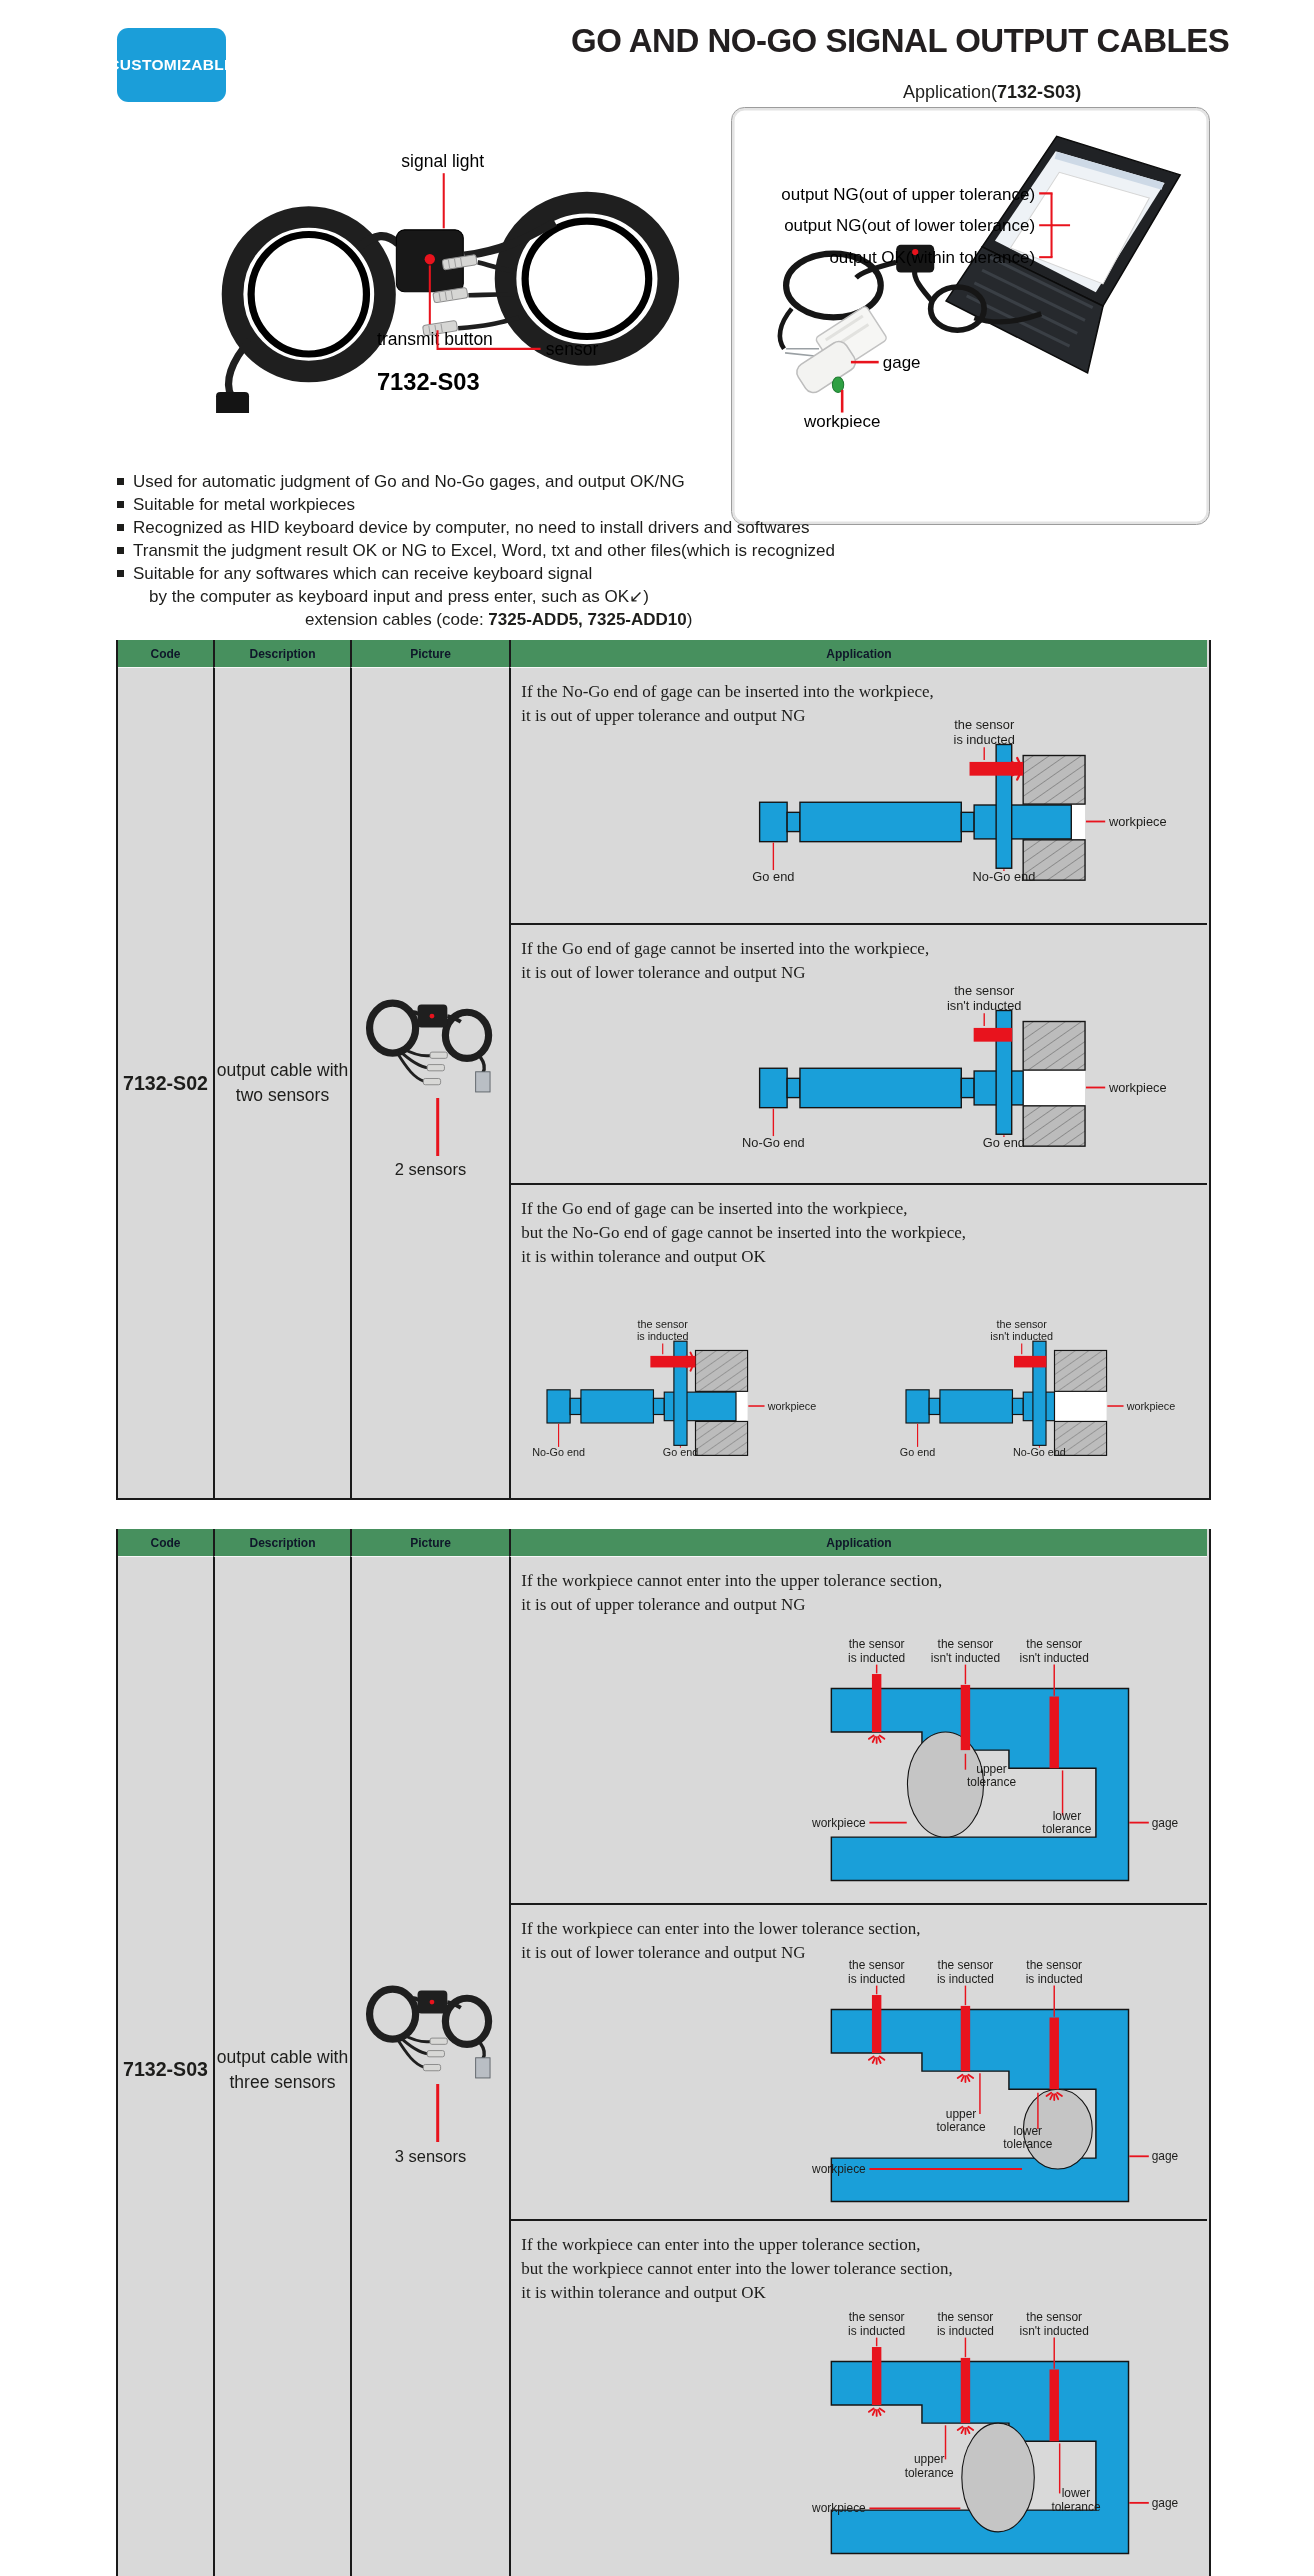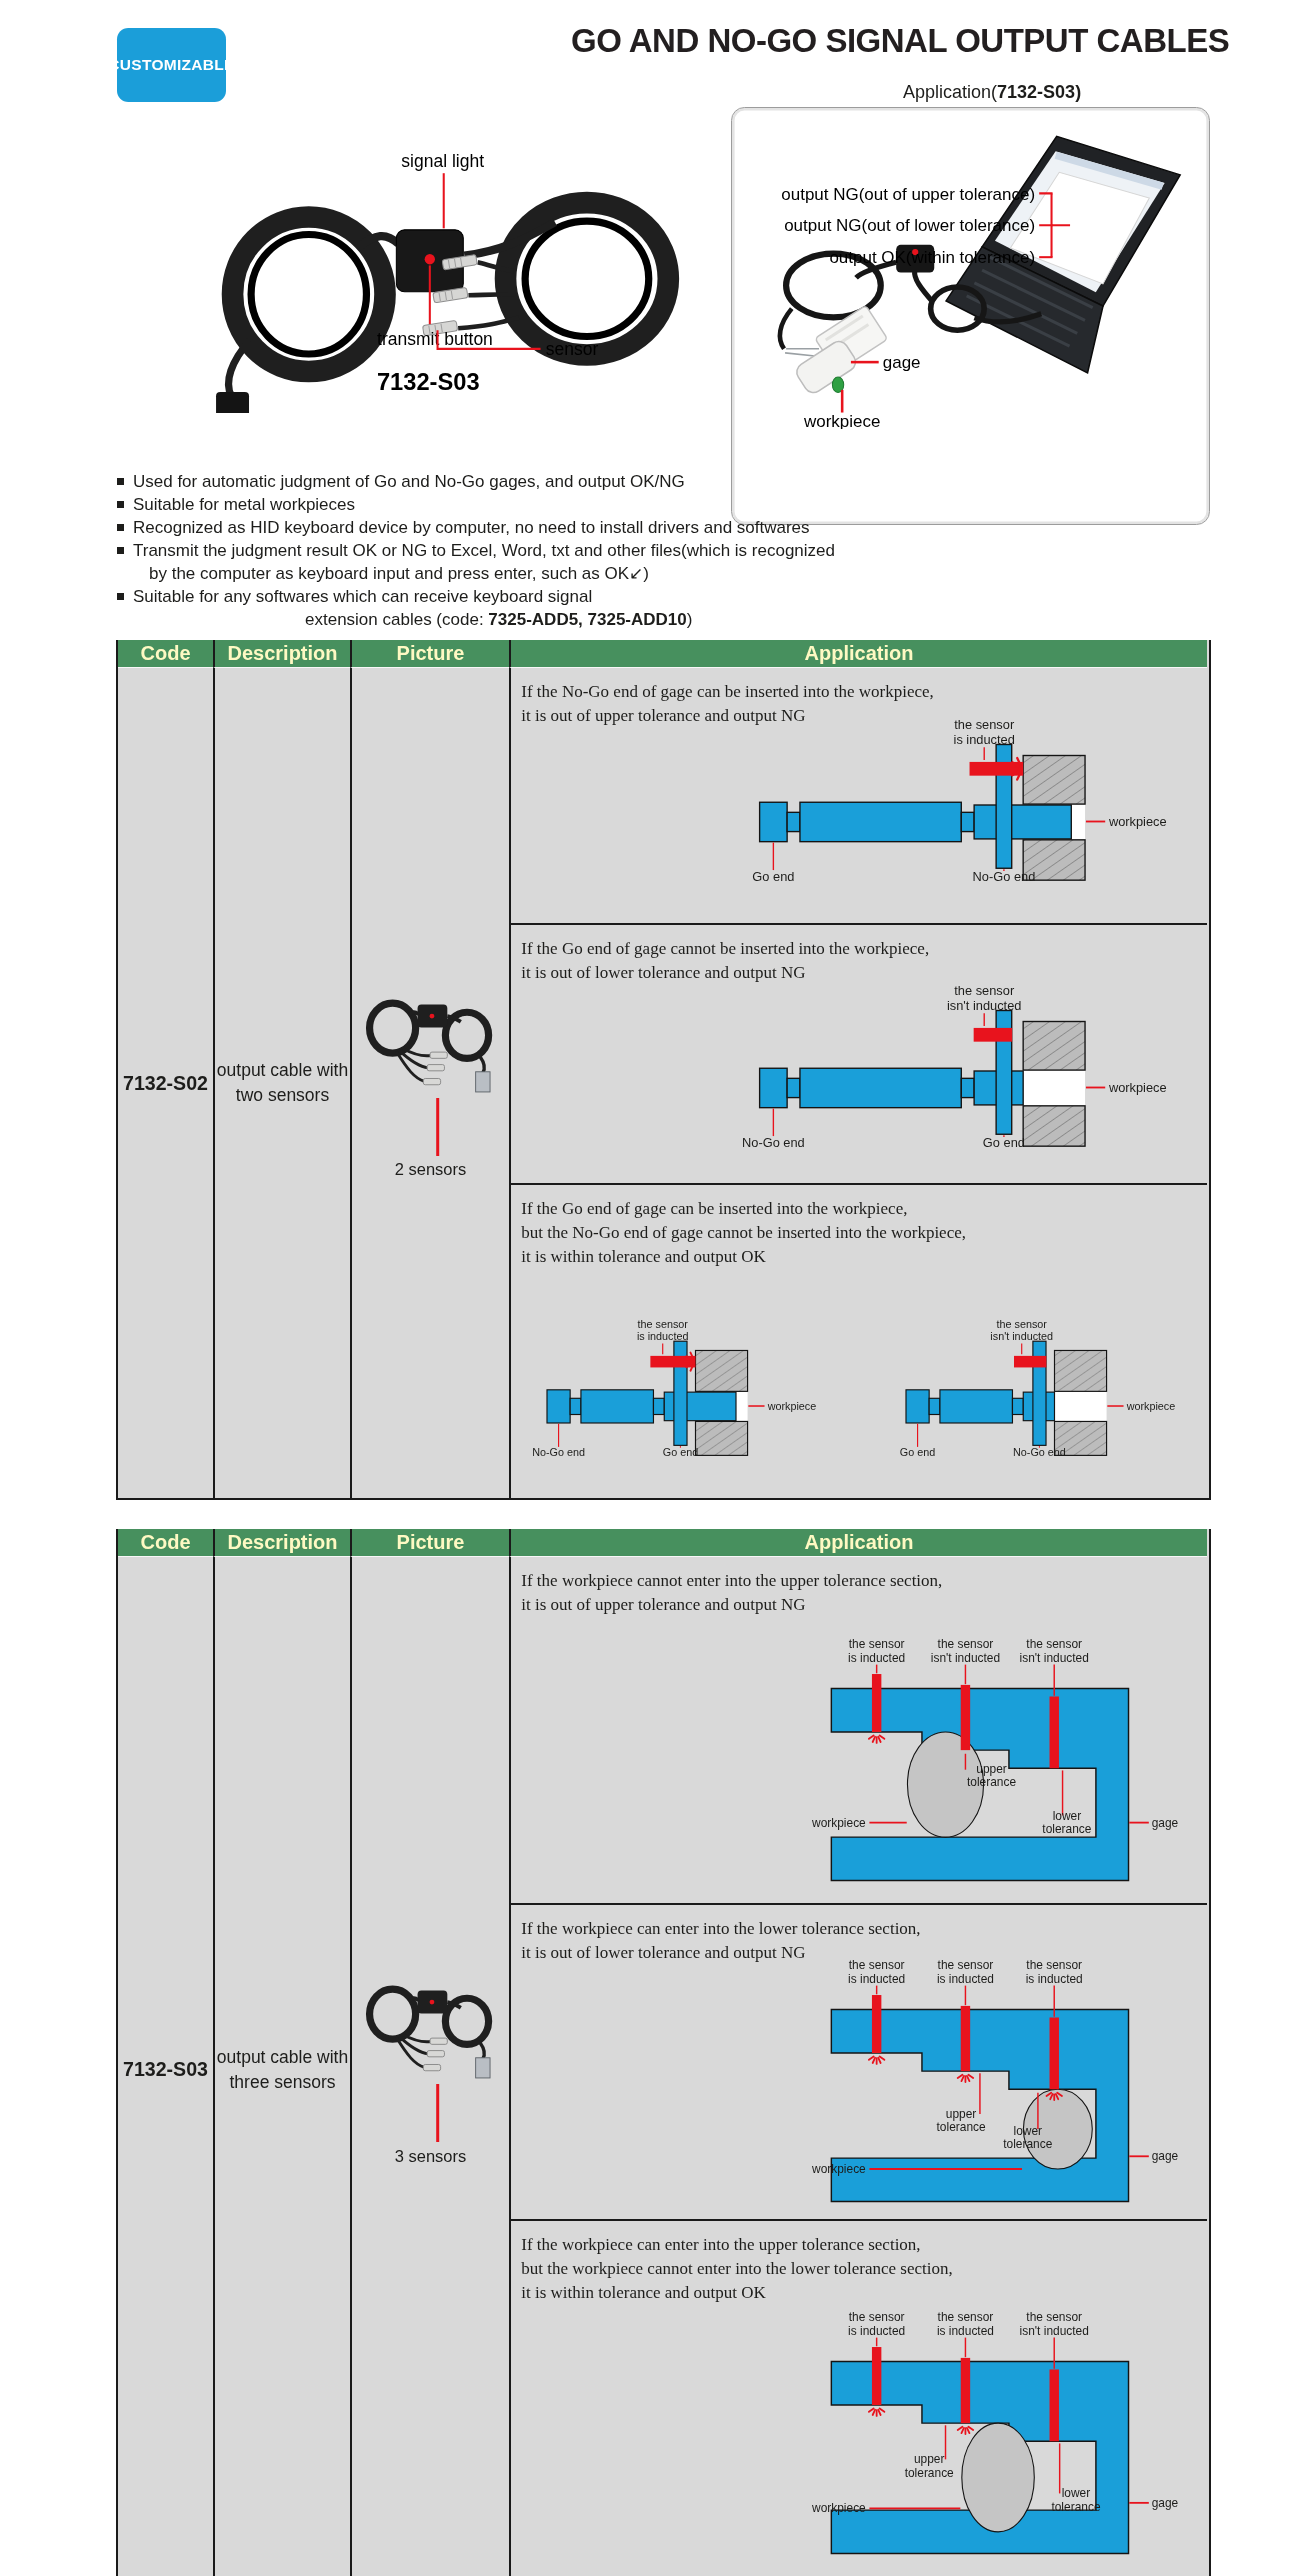--- a/index.html
+++ b/index.html
@@ -44,21 +44,21 @@
   .ctable {
     position:absolute; left:116px; width:1095px;
     display:grid; grid-template-columns:95px 137px 159px 698px;
     background:#d9d9d9;
     border-left:2.6px solid #1a1a1a; border-right:2.6px solid #1a1a1a;
   }
   .ctable.closed { border-bottom:2.6px solid #1a1a1a; }
   .t1 { top:640px; grid-template-rows:28px 255px 260px 315px; }
   .t2 { top:1529px; grid-template-rows:28px 346px 316px 363px; }
   .th {
-    background:#47905e; color:#fef9c3; font-weight:bold; font-size:20px;
+    background:#47905e; color:#0f172a; font-weight:bold; font-size:12px;
     display:flex; align-items:center; justify-content:center;
     border-bottom:1.5px solid #f7f7f7; grid-row:1;
   }
   .bl { border-left:2.6px solid #1a1a1a; }
   .span-col { grid-row:2 / span 3; display:flex; flex-direction:column; align-items:center; justify-content:center; }
   .code-cell { font-weight:bold; font-size:19.6px; }
   .desc-cell { font-size:17.5px; line-height:25px; text-align:center; }
   .pic-cell  { font-size:16.5px; }
   .pic-line  { width:2.1px; height:58px; background:#e8131d; transform:translateX(7.2px); }
   .pic-label { margin-top:4.1px; }
@@ -190,26 +190,26 @@
       <span><span>Suitable for metal workpieces</span></span>
     </div>
     <div class="feat-row">
       <span class="feat-bullet"></span>
       <span><span>Recognized as HID keyboard device by computer, no need to install drivers and softwares</span></span>
     </div>
     <div class="feat-row">
       <span class="feat-bullet"></span>
       <span><span>Transmit the judgment result OK or NG to Excel, Word, txt and other files(which is recognized</span></span>
     </div>
-    <div class="feat-row" style="padding-left: 33px;">
-      <span><span>by the computer as keyboard input and press enter, such as OK↙)</span></span>
-    </div>
     <div class="feat-row">
       <span class="feat-bullet"></span>
       <span><span>Suitable for any softwares which can receive keyboard signal</span></span>
+    </div>
+    <div class="feat-row" style="padding-left: 33px;">
+      <span><span>by the computer as keyboard input and press enter, such as OK↙)</span></span>
     </div>
     <div class="feat-row" style="padding-left: 189px;">
       <span><span>extension cables (code: </span><b>7325-ADD5, 7325-ADD10</b><span>)</span></span>
     </div>
   </div>
 
 <div class="ctable t1 closed">
   <div class="th">Code</div>
   <div class="th bl">Description</div>
   <div class="th bl">Picture</div>

